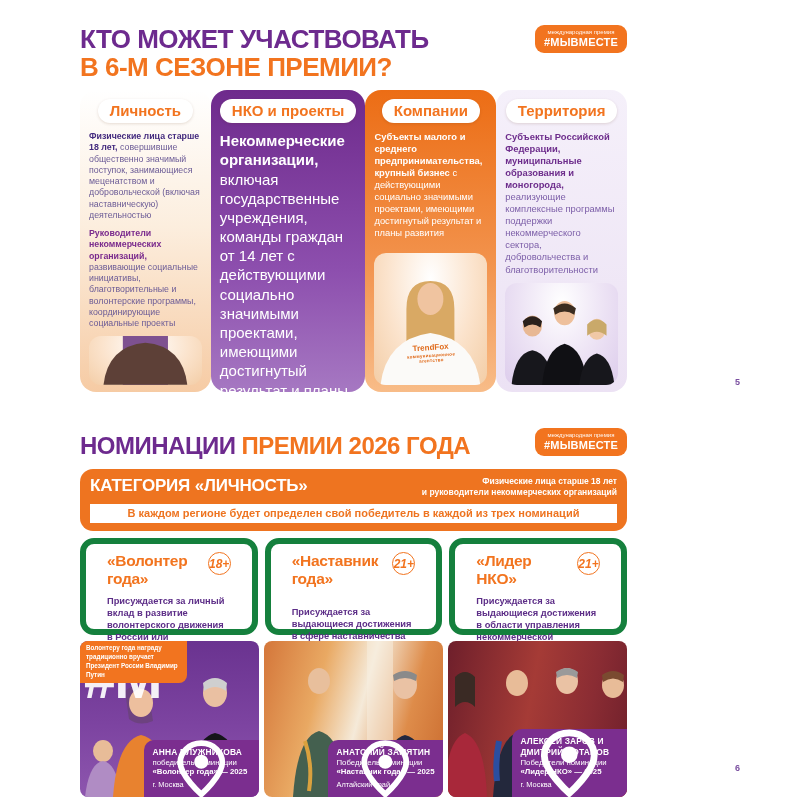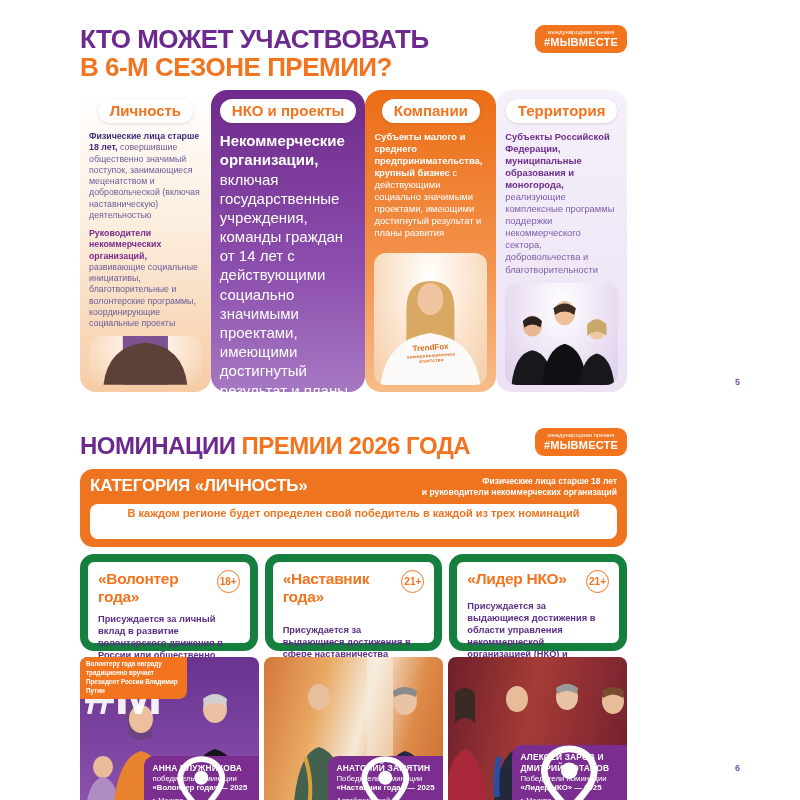--- a/index.html
+++ b/index.html
@@ -41,28 +41,28 @@
   .ph4 { background:radial-gradient(ellipse at 50% 20%,#ffffff 0%,#ece2f4 55%,#ddcdec 100%); }
   .card-photo svg, .s2-photo svg { position:absolute; inset:0; width:100%; height:100%; }
   .photo-text { position:absolute; left:50%; top:68%; transform:translateX(-50%) rotate(-4deg); color:#e06a1a; font-weight:800; font-size:8px; text-align:center; line-height:1.2; z-index:2; }
   .photo-text small { display:block; font-size:4.5px; font-weight:700; letter-spacing:.3px; }
 
   
   .cat-bar { background:#ee7420; border-radius:13px; margin-top:9px; padding:7px 10px 8px; color:#fff; }
   .cat-top { display:flex; justify-content:space-between; align-items:flex-start; }
   .cat-title { font-size:17px; font-weight:800; letter-spacing:-0.2px; }
   .cat-right { text-align:right; font-size:8.5px; line-height:1.3; font-weight:600; }
-  .cat-pill { background:#fff; color:#ee7420; font-weight:700; font-size:11px; text-align:center; border-radius:8px; padding:3px 8px 20px; margin-top:6px; }
+  .cat-pill { background:#fff; color:#ee7420; font-weight:700; font-size:11px; text-align:center; border-radius:0; padding:3px 8px 4px; margin-top:6px; }
 
   
   .nom-row { display:flex; gap:7px; margin-top:7px; }
-  .nom-card { flex:1 1 0; height:97px; background:#fff; border:8px solid #15803d; border-radius:14px; padding:8px 10px; }
+  .nom-card { flex:1 1 0; height:97px; background:#fff; border:6px solid #15803d; border-radius:14px; padding:8px 21px; }
   .nom-head { display:flex; justify-content:space-between; align-items:flex-start; gap:4px; }
   .nom-title { color:#f2741f; font-weight:800; font-size:15.5px; letter-spacing:-0.3px; }
-  .age-badge { flex:0 0 auto; width:23px; height:23px; border:1.5px solid #f2741f; border-radius:50%; color:#f2741f; font-size:10px; font-weight:800; display:flex; align-items:center; justify-content:center; }
+  .age-badge { flex:0 0 auto; width:23px; height:23px; border:1.5px solid #f2741f; border-radius:50%; color:#f2741f; font-size:12px; font-weight:800; display:flex; align-items:center; justify-content:center;font-style:italic; }
   .nom-desc { color:#5c2d87; font-size:9.3px; font-weight:600; line-height:1.3; margin-top:7px; }
   .nom-card.n2 .nom-desc { margin-top:18px; }
 
   
   .win-row { display:flex; gap:5px; margin-top:6px; }
   .s2-photo { flex:1 1 0; height:156px; border-radius:8px; position:relative; overflow:hidden; }
   .wp1 { background:linear-gradient(180deg,#6a3390 0%,#7d44a1 55%,#8d56ae 100%); }
   .wp2 { background:linear-gradient(105deg,#d4763a 0%,#e9a963 30%,#f5ead9 52%,#de8c4a 75%,#c96a2e 100%); }
   .wp3 { background:linear-gradient(100deg,#6e1f2b 0%,#a53b36 45%,#8a2c33 75%,#6e1f2b 100%); }
   .stage-text { position:absolute; left:4px; top:8px; color:rgba(255,255,255,.92); font-weight:800; font-size:58px; letter-spacing:-2px; line-height:1; z-index:1; }

